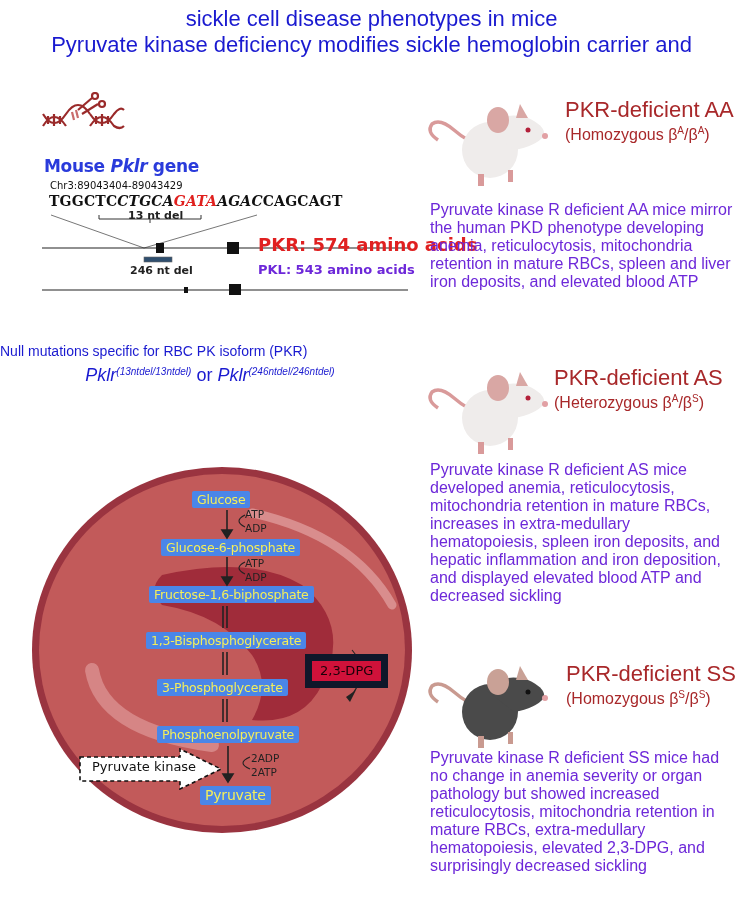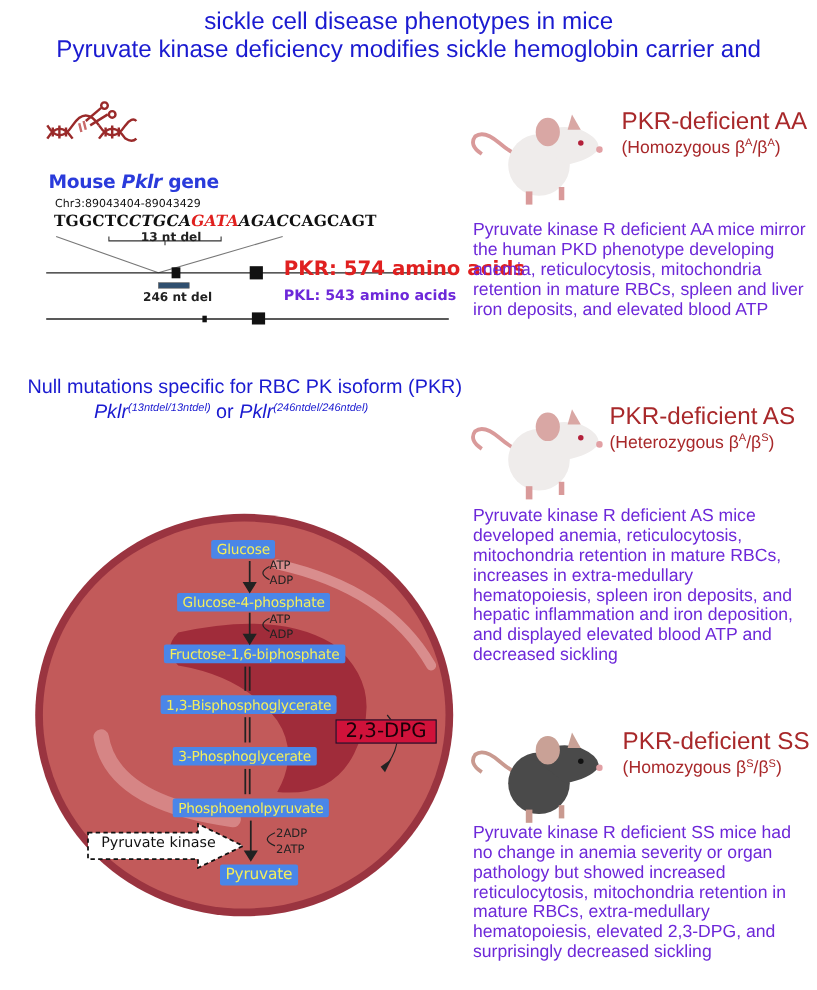--- a/index.html
+++ b/index.html
@@ -7,31 +7,31 @@
   .abs { position:absolute; }
   .title { left:0; top:6px; width:743px; text-align:center; color:#1a1ad0; font-size:22px; line-height:26px; }
   .gene-label { left:32px; top:156px; color:#2a3bdb; font-size:17px; font-weight:bold; font-family:"DejaVu Sans", sans-serif; letter-spacing:-0.3px;margin-left:12px;}
   .chr { left:50px; top:180px; font-size:10px; color:#111; font-family:"DejaVu Sans", sans-serif; }
   .seq { left:49px; top:193px; font-size:14px; font-weight:bold; font-family:"DejaVu Serif", serif; color:#111; letter-spacing:0.2px;}
   .seq .it { font-style:italic; }
   .seq .red { color:#e0201e; font-style:italic; }
   .small-label { font-size:11px; font-weight:bold; font-family:"DejaVu Sans", sans-serif; color:#222; }
   .pkr-lab { left:258px; top:234px; color:#e02020; font-size:18px; font-weight:bold; font-family:"DejaVu Sans", sans-serif; }
   .pkl-lab { left:258px; top:262px; color:#6d28d9; font-size:13px; font-weight:bold; font-family:"DejaVu Sans", sans-serif; }
-  .null-title { left:0; top:340px; width:420px; text-align:right; color:#1a1ad0; font-size:18px; line-height:22px;}
+  .null-title { left:0; top:340px; width:420px; text-align:left; color:#1a1ad0; font-size:14px; line-height:22px;}
   .null-sub { left:0; top:361px; width:420px; text-align:center; color:#1a1ad0; font-size:18px; line-height:22px;}
   .null-sub sup { font-size:10px; font-style:italic; vertical-align:6px; }
   .it2 { font-style:italic; }
   .geno-title { color:#a8282a; font-size:22px; line-height:24px; }
   .geno-sub { color:#a8282a; font-size:16px; line-height:18px; }
   .geno-sub sup { font-size:10px; vertical-align:6px;}
   .desc { color:#6d28d9; font-size:16px; line-height:18px; width:310px; }
   .pw-box { position:absolute; background:#4a86e8; color:#f4ee5a; font-size:12.5px; line-height:17px; padding:0 5px; border-radius:2px; font-family:"DejaVu Sans", sans-serif; white-space:nowrap; letter-spacing:-0.2px; }
   .cof { position:absolute; font-size:10.5px; color:#222; font-family:"DejaVu Sans", sans-serif; line-height:12px;}
-  .dpg { position:absolute; background:#d0123a; color:#1a0008; font-size:18px; padding:0 8px; line-height:20px; border:1px solid #0f172a; font-family:"DejaVu Sans", sans-serif;}
+  .dpg { position:absolute; background:#d0123a; color:#1a0008; font-size:13px; padding:0 8px; line-height:20px; border:7px solid #0f172a; font-family:"DejaVu Sans", sans-serif;}
 </style>
 </head>
 <body>
 
 <div class="abs title">
   <div>sickle cell disease phenotypes in mice</div>
   <div>Pyruvate kinase deficiency modifies sickle hemoglobin carrier and</div>
 </div>
 
 <svg class="abs" style="left:40px;top:92px" width="90" height="50">
@@ -91,21 +91,21 @@
 
 <svg class="abs" style="left:22px;top:455px" width="400" height="390">
   <ellipse cx="200" cy="195" rx="190" ry="183" fill="#9a3440"></ellipse>
   <ellipse cx="200" cy="195" rx="183" ry="176" fill="#c25a5a"></ellipse>
   <path d="M140 120 Q230 100 280 130 Q330 170 300 230 Q280 270 230 265 Q250 230 230 200 Q200 160 140 150 Q125 135 140 120Z" fill="#a02c3a"></path>
   <path d="M230 58 Q330 80 370 150" stroke="#e2a2a2" stroke-width="9" fill="none" stroke-linecap="round" opacity="0.7"></path>
   <path d="M70 215 Q80 275 190 290" stroke="#e2a2a2" stroke-width="14" fill="none" stroke-linecap="round" opacity="0.6"></path>
 </svg>
 
 <div class="pw-box" style="left:192px;top:491px">Glucose</div>
-<div class="pw-box" style="left:161px;top:539px">Glucose-4-phosphate</div>
+<div class="pw-box" style="left:161px;top:539px">Glucose-6-phosphate</div>
 <div class="pw-box" style="left:149px;top:586px">Fructose-1,6-biphosphate</div>
 <div class="pw-box" style="left:146px;top:632px">1,3-Bisphosphoglycerate</div>
 <div class="pw-box" style="left:157px;top:679px">3-Phosphoglycerate</div>
 <div class="pw-box" style="left:157px;top:726px">Phosphoenolpyruvate</div>
 <div class="pw-box" style="left:200px;top:786px;font-size:14px;line-height:19px">Pyruvate</div>
 
 <svg class="abs" style="left:0;top:0" width="420" height="900">
   <g stroke="#222" stroke-width="1.6" fill="#222">
     <line x1="227" y1="510" x2="227" y2="534"></line>
       <polygon points="222,530 232,530 227,538"></polygon>

